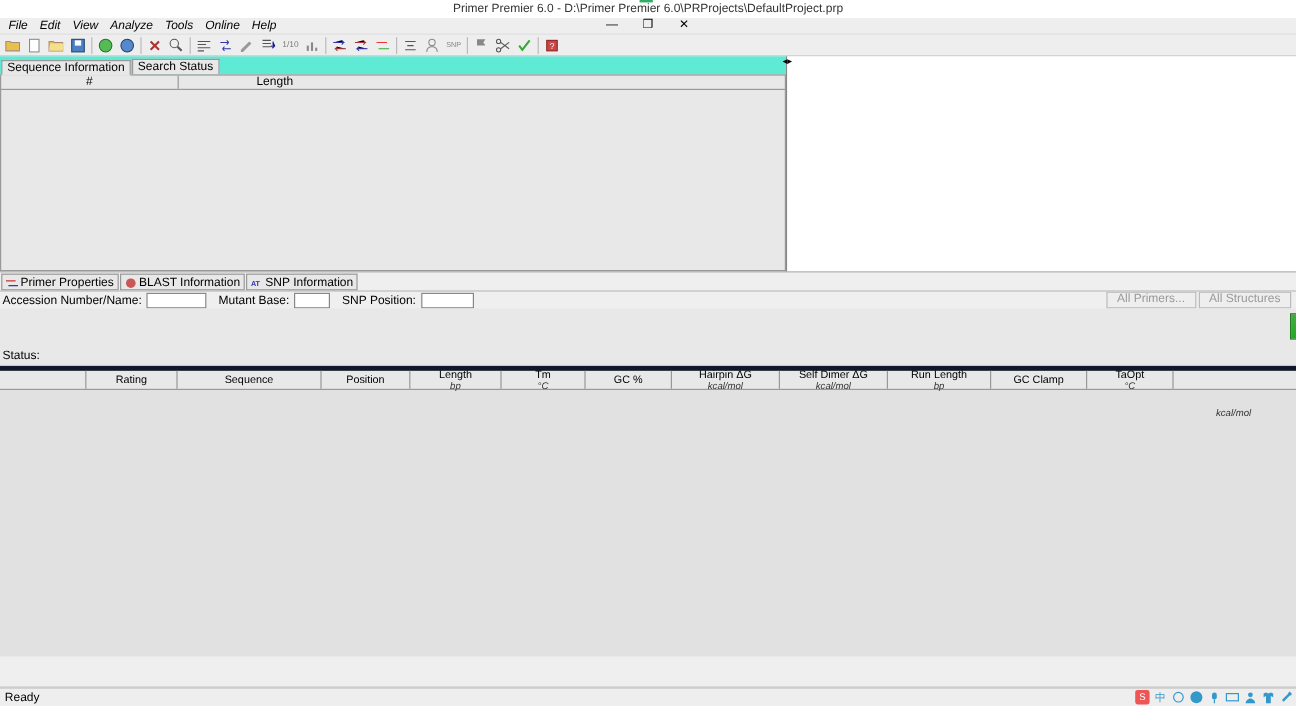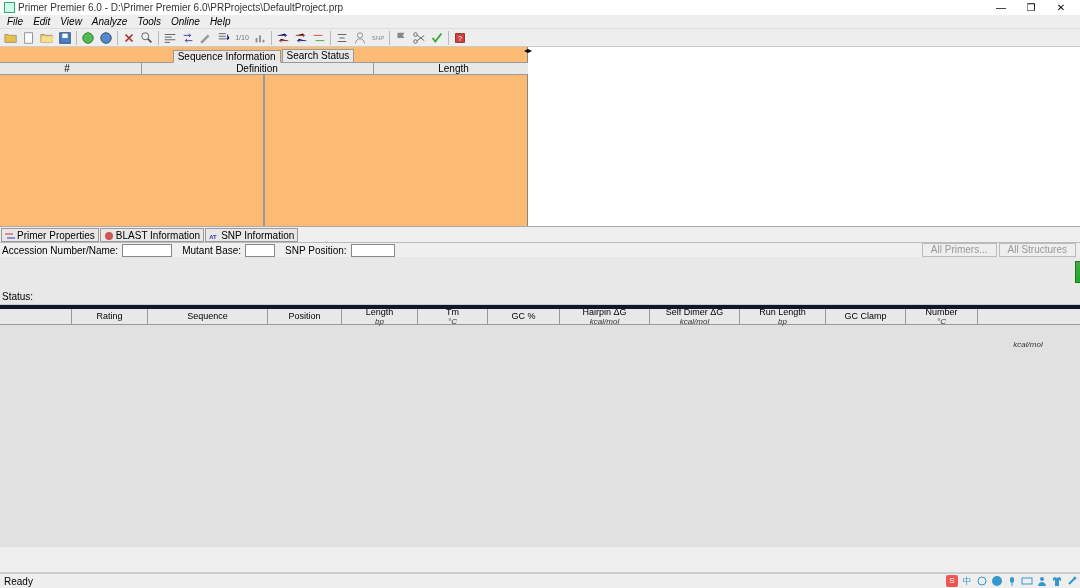--- a/index.html
+++ b/index.html
@@ -1,34 +1,34 @@
 <!DOCTYPE html>
 <html><head>
 <meta charset="utf-8">
 <style>
   * { box-sizing: border-box; margin: 0; padding: 0; font-family: "Segoe UI", Tahoma, Arial, sans-serif; }
   body { width: 1080px; height: 588px; background: #efefef; font-size: 11px; color: #000; overflow: hidden; }
 
-  .titlebar { height: 15px; background: #fff; display: flex; align-items: center; padding: 0 4px; }
+  .titlebar { height: 15px; background: #fff; display: flex; align-items: center; padding: 0 4px; flex-direction: column; }
   .titlebar .icon { width: 11px; height: 11px; border: 1px solid #3a6; background: #cfe; margin-right: 3px; }
   .titlebar .title { flex: 1; font-size: 10px; color: #333; }
   .winbtns { display: flex; gap: 0; }
   .winbtn { width: 30px; height: 14px; display: flex; align-items: center; justify-content: center; font-size: 10px; cursor: default; }
   .winbtn.close { color: #000; }
 
   .menubar { height: 14px; background: #eee; display: flex; align-items: center; padding: 0 2px; border-bottom: 1px solid #ddd; font-size: 10px; font-style: italic; }
   .menubar span { padding: 0 5px; line-height: 14px; }
 
   .toolbar { height: 18px; background: #eee; display: flex; align-items: center; padding: 0 2px; border-bottom: 1px solid #ccc; }
   .toolbar .sep { width: 1px; height: 14px; background: #bbb; margin: 0 2px; }
   .toolbtn { width: 16px; height: 16px; display: flex; align-items: center; justify-content: center; margin: 0 1px; }
   .toolbtn svg { width: 14px; height: 14px; }
 
   .upper { height: 180px; display: flex; border-bottom: 1px solid #aaa; }
-  .left-pane { width: 528px; background: #fdba74; position: relative; display: flex; flex-direction: column; border-right: 1px solid #888; align-items: center; }
+  .left-pane { width: 656px; background: #5eead4; position: relative; display: flex; flex-direction: column; border-right: 1px solid #888; }
   .tabrow { height: 15px; display: flex; align-items: flex-end; padding-left: 1px; }
   .tab { height: 13px; padding: 0 4px; font-size: 10px; border: 1px solid #999; border-bottom: none; background: #e8e8e8; margin-right: 1px; line-height: 12px; }
   .tab.active { background: #e8e8e8; border-bottom: 1px solid #e8e8e8; position: relative; top: 1px; }
   .table-head { height: 13px; display: flex; border: 1px solid #999; background: #e8e8e8; }
   .table-head div { border-right: 1px solid #999; text-align: center; font-size: 10px; line-height: 12px; }
   .th-num { width: 148px; }
   .th-def { width: 232px; }
   .th-len { width: 160px; border-right: none !important; }
   .left-body { flex: 1; background: #e8e8e8; border: 1px solid #999; border-top: none; }
   .right-pane { flex: 1; background: #fff; position: relative; }
@@ -232,21 +232,20 @@
 </div>
 
 <div class="upper">
   <div class="left-pane">
     <div class="tabrow">
       <div class="tab active">Sequence Information</div>
       <div class="tab">Search Status</div>
     </div>
     <div class="table-head">
       <div class="th-num">#</div>
-      <div class="th-def">Definition</div>
       <div class="th-len">Length</div>
     </div>
     <div class="left-body"></div>
   </div>
   <div class="right-pane">
     <div class="splitter">◂▸</div>
   </div>
 </div>
 
 <div class="midtabs">
@@ -318,21 +317,21 @@
       <span class="u">kcal/mol</span>
     </div>
   <div class="ph col-run">
       <span>Run Length</span>
       <span class="u">bp</span>
     </div>
   <div class="ph col-gcc">
       <span>GC Clamp</span>
     </div>
   <div class="ph col-taopt">
-      <span>Number</span>
+      <span>TaOpt</span>
       <span class="u">°C</span>
     </div>
   <div class="ph col-cross">
       <span>Cross Dimer ΔG</span>
       <span class="u">kcal/mol</span>
     </div>
 </div>
 
 <div class="primer-body" style="height:222px"></div>
 

